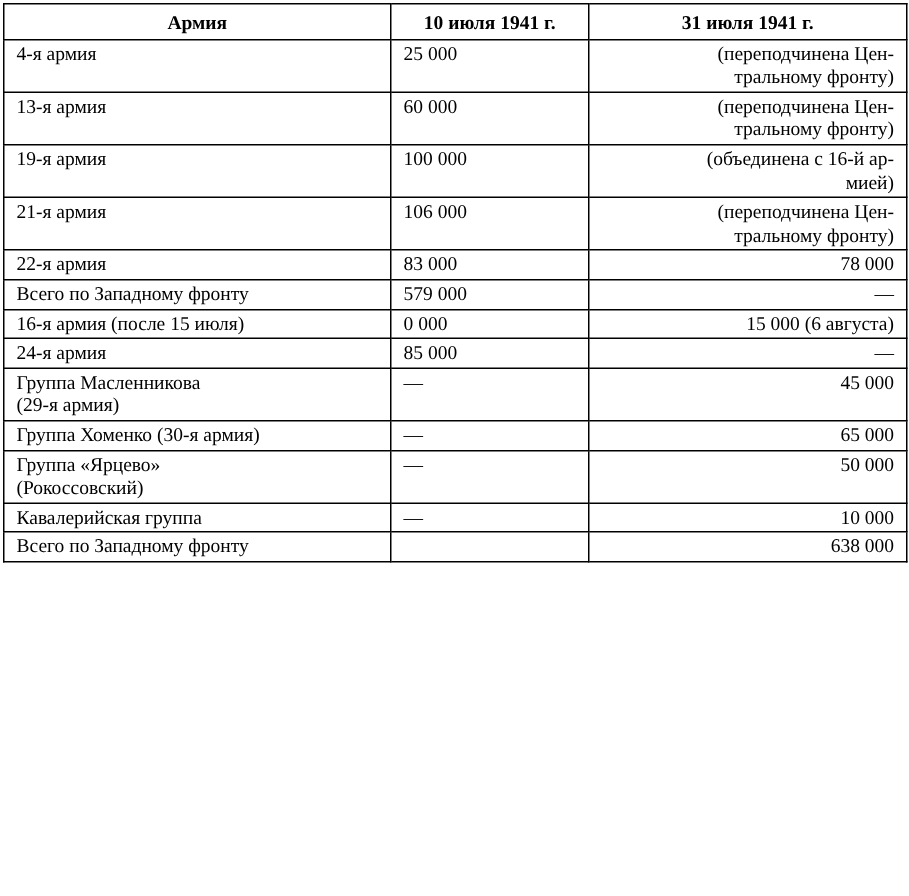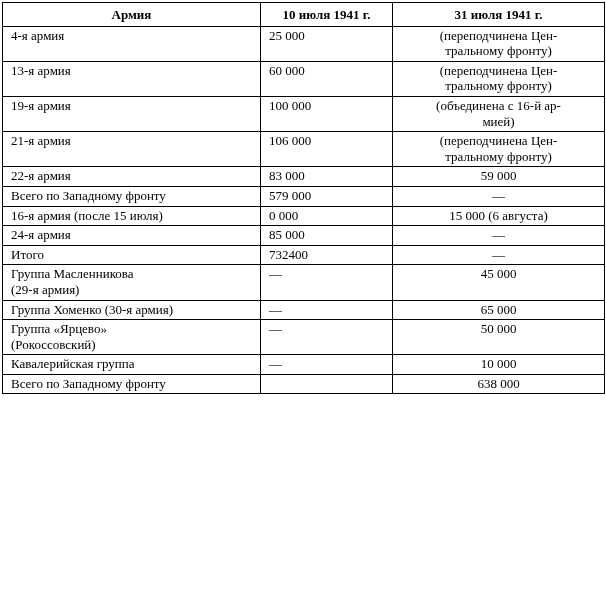--- a/index.html
+++ b/index.html
@@ -36,21 +36,21 @@
     white-space: pre-line;
   }
   th {
     font-weight: bold;
     text-align: center;
     padding: 4px 4px 3px;
   }
   td { padding: 1px 8px 2px; }
   td.cell-army  { text-align: left; font-family: Liberation Serif, serif; }
   td.cell-jul10 { text-align: left; }
-  td.cell-jul31 { text-align: center; }
+  td.cell-jul31 { text-align: right; }
 </style>
 </head>
 <body>
 
 <div class="page">
   <table class="strength">
     <colgroup>
       <col class="c-army">
       <col class="c-jul10">
       <col class="c-jul31">
@@ -83,40 +83,35 @@
         </tr>
         <tr>
           <td class="cell-army">21-я армия</td>
           <td class="cell-jul10">106 000</td>
           <td class="cell-jul31">(переподчинена Цен-
 тральному фронту)</td>
         </tr>
         <tr>
           <td class="cell-army">22-я армия</td>
           <td class="cell-jul10">83 000</td>
-          <td class="cell-jul31">59 000</td>
+          <td class="cell-jul31">78 000</td>
         </tr>
         <tr>
           <td class="cell-army">Всего по Западному фронту</td>
           <td class="cell-jul10">579 000</td>
           <td class="cell-jul31">—</td>
         </tr>
         <tr>
           <td class="cell-army">16-я армия (после 15 июля)</td>
           <td class="cell-jul10">0 000</td>
           <td class="cell-jul31">15 000 (6 августа)</td>
         </tr>
         <tr>
           <td class="cell-army">24-я армия</td>
           <td class="cell-jul10">85 000</td>
-          <td class="cell-jul31">—</td>
-        </tr>
-        <tr>
-          <td class="cell-army">Итого</td>
-          <td class="cell-jul10">732400</td>
           <td class="cell-jul31">—</td>
         </tr>
         <tr>
           <td class="cell-army">Группа Масленникова
 (29-я армия)</td>
           <td class="cell-jul10">—</td>
           <td class="cell-jul31">45 000</td>
         </tr>
         <tr>
           <td class="cell-army">Группа Хоменко (30-я армия)</td>

